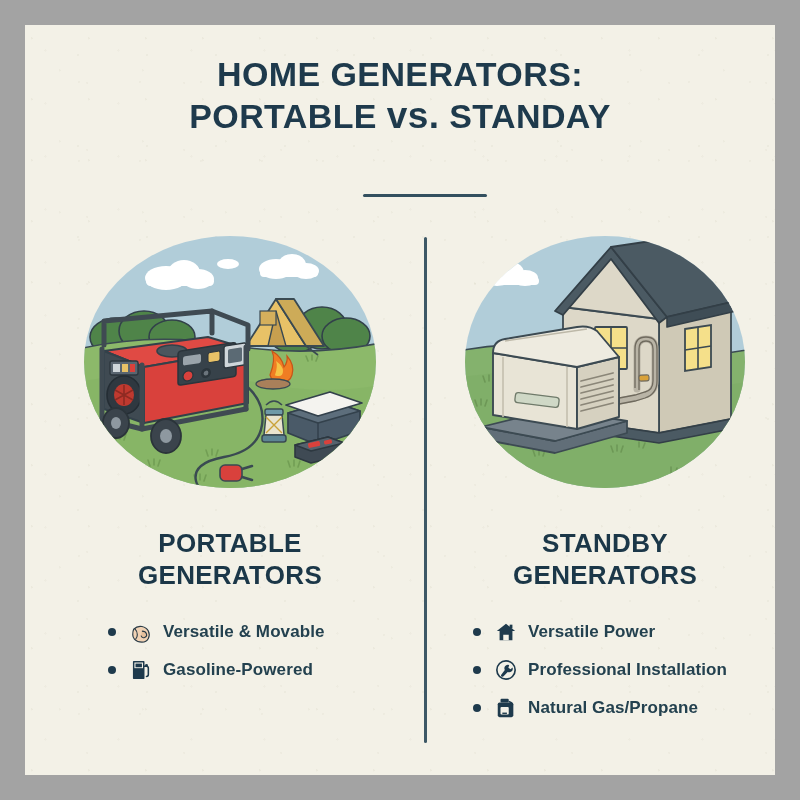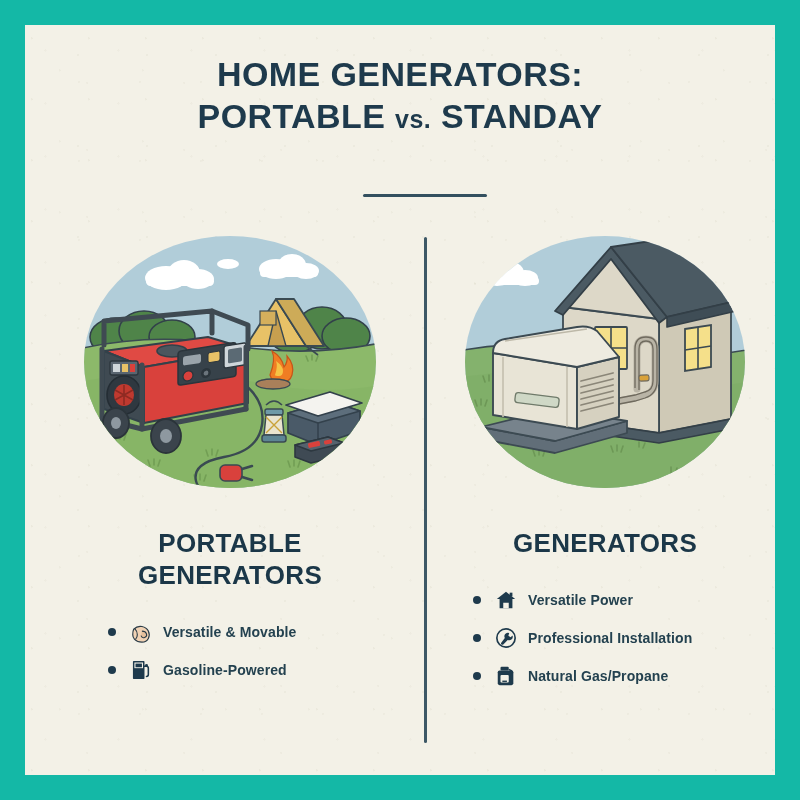--- a/index.html
+++ b/index.html
@@ -11,21 +11,21 @@
     width: 800px;
     height: 800px;
     overflow: hidden;
     background: #6e9cb0;
     font-family: "Liberation Sans", sans-serif;
   }
   #poster {
     position: relative;
     width: 800px;
     height: 800px;
-    background: #14b8a6;
+    background: #a3a3a3;
     box-sizing: border-box;
   }
   #panel {
     position: absolute;
     left: 25px;
     top: 25px;
     width: 750px;
     height: 750px;
     background: #f3f1e7;
     box-sizing: border-box;
@@ -58,21 +58,21 @@
   }
   .title-line {
     color: #1e3a4c;
     font-weight: bold;
     font-size: 34px;
     letter-spacing: .4px;
     line-height: 42px;
     white-space: nowrap;
   }
   .title-line .vs {
-    font-size: 25px;
+    font-size: 37px;
     text-transform: none;
   }
   #title-rule {
     position: absolute;
     left: 338px;
     top: 169px;
     width: 124px;
     height: 3px;
     background: #33505f;
     border-radius: 2px;
@@ -122,21 +122,21 @@
     list-style: none;
   }
   #col-left .bullets  { margin-left: 58px; }
   #col-right .bullets { margin-left: 48px; }
 
   .bullet {
     display: flex;
     align-items: center;
     height: 38px;
     color: #23414f;
-    font-size: 14px;
+    font-size: 17px;
     font-weight: bold;
     letter-spacing: .1px;
   }
   .bullet .dot {
     width: 8px;
     height: 8px;
     border-radius: 50%;
     background: #1e3a4c;
     flex: 0 0 auto;
     margin-right: 12px;
@@ -431,20 +431,21 @@
                 <path d="M122 178 L154 170"></path>
               </g>
 
               <rect x="56" y="162" width="44" height="10" rx="3" fill="#cfd8c6" stroke="#6f7a6a" stroke-width="1.3" transform="rotate(7 78 167)"></rect>
             </g>
           </g>
         </svg>
       </div>
 
       <div class="col-heading">
+        <div>STANDBY</div>
         <div>GENERATORS</div>
       </div>
 
       <ul class="bullets">
         <li class="bullet">
           <span class="dot"></span>
           <span class="emoji">
             <svg width="22" height="22" viewBox="0 0 24 24">
               <path d="M2 11 L12 3 L22 11 L19 11 L19 21 L5 21 L5 11 Z" fill="#1e3a4c"></path>
               <path d="M9 21 v-6 h6 v6" fill="#f3f1e7"></path>

